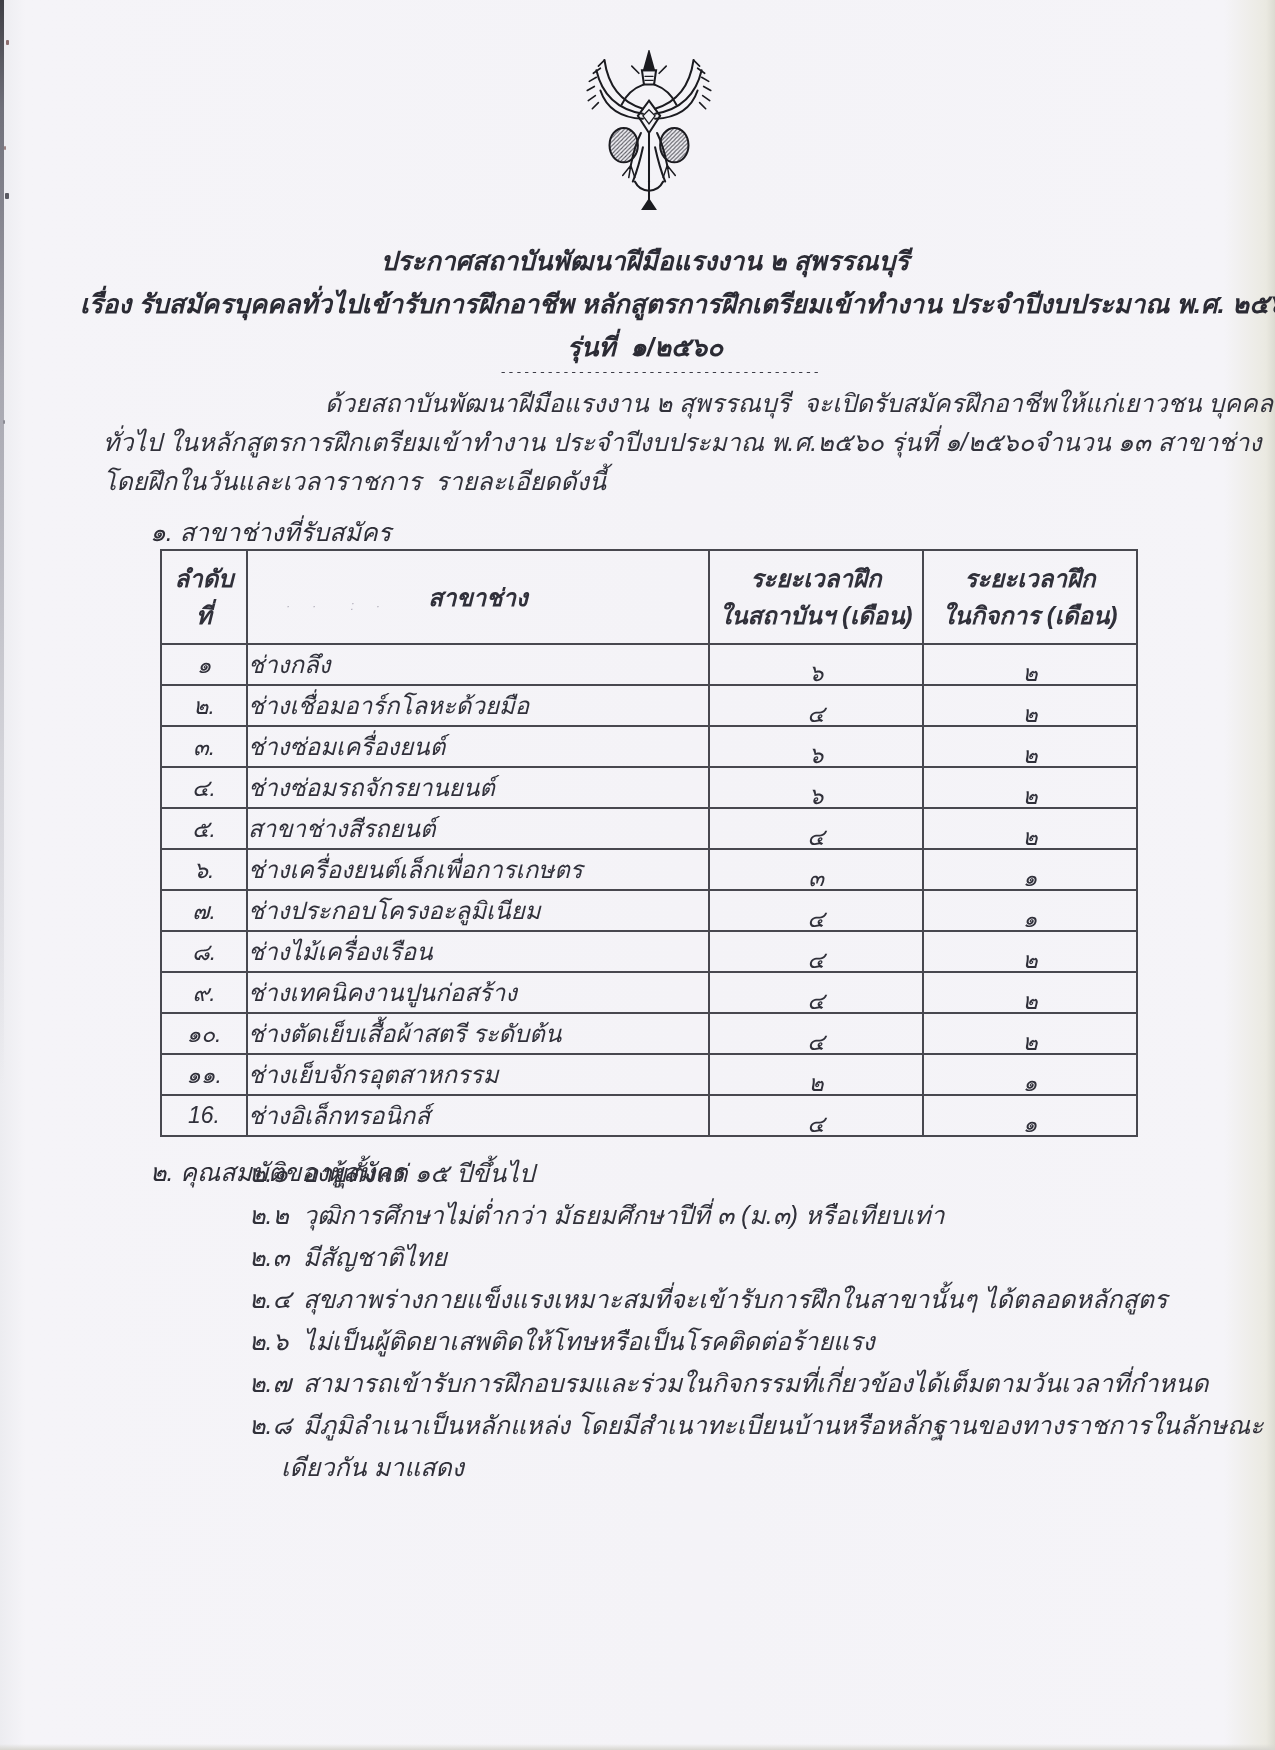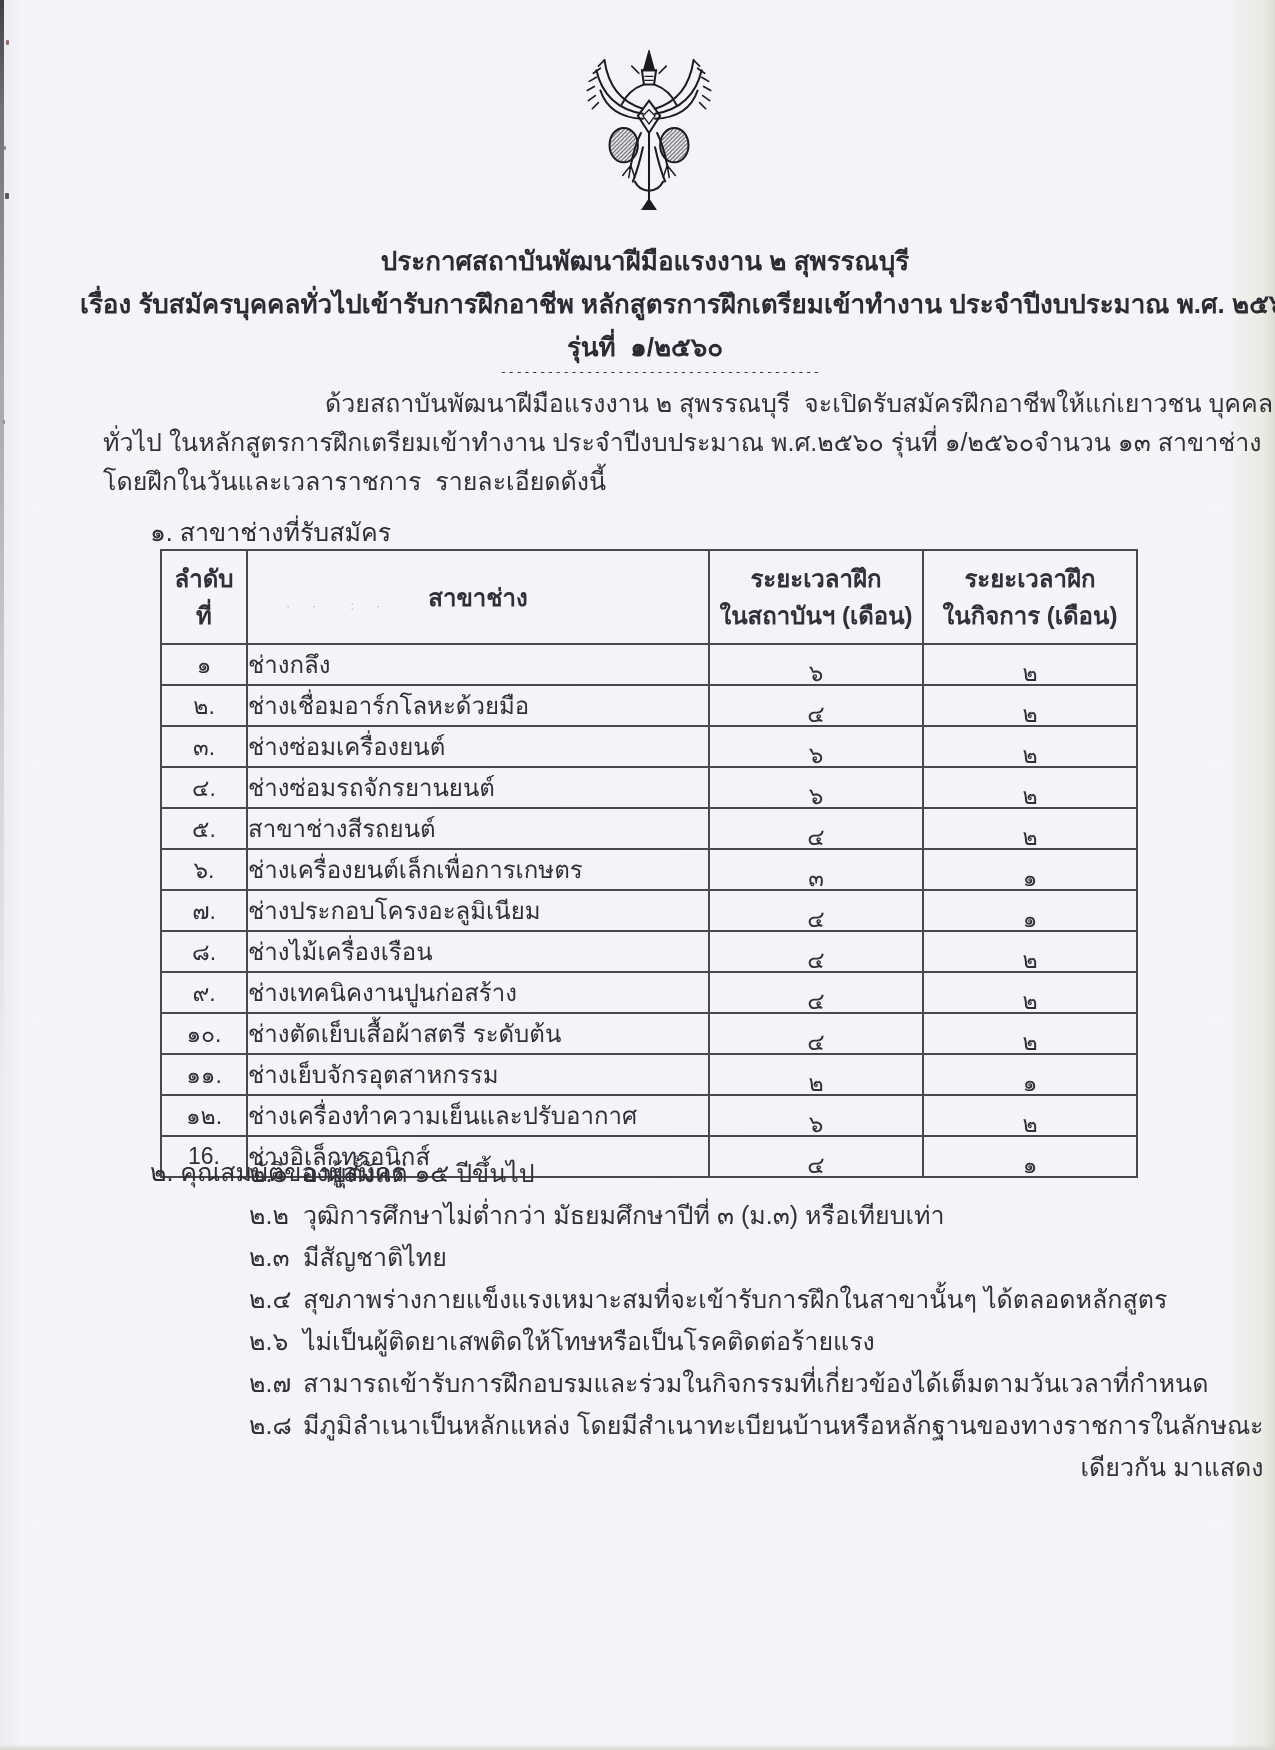--- a/index.html
+++ b/index.html
@@ -1,19 +1,19 @@
 <!DOCTYPE html>
 <html><head>
 <meta charset="utf-8">
 <style>
   html,body{margin:0;padding:0;background:#dddcd6;}
   .page{
     position:relative;width:1275px;height:1750px;overflow:hidden;
     background:linear-gradient(90deg,#ececf0 0%,#f5f4f8 2%,#f4f3f7 55%,#f5f4f8 96%,#eae9e1 99.3%,#dcdbd1 100%);
-    font-family:"Liberation Sans",sans-serif;color:#2f2f38;
+    font-family:"Liberation Sans",sans-serif;color:#2f2f38;font-style:italic;
   }
   .edge-left{position:absolute;left:0;top:0;width:4px;height:62%;
     background:linear-gradient(180deg,#3f3f45 0%,#70707a 10%,#a7a7b0 35%,#d4d4da 70%,rgba(212,212,218,0) 100%);}
   .edge-bottom{position:absolute;left:0;bottom:0;width:100%;height:6px;
     background:linear-gradient(180deg,rgba(215,214,208,0),#d7d6d0);}
   .speck{position:absolute;border-radius:1px;}
   .s1{left:6px;top:40px;width:3px;height:5px;background:#8d6f6f;}
   .s2{left:4px;top:146px;width:2px;height:4px;background:#9b8383;}
   .s3{left:5px;top:193px;width:4px;height:6px;background:#5a5a62;}
   .s4{left:3px;top:420px;width:2px;height:4px;background:#8c8c95;}
@@ -33,21 +33,21 @@
     table-layout:fixed;font-size:24px;color:#30303a;}
   table.trades th,table.trades td{border:2px solid #48484f;padding:0;}
   table.trades th{height:92px;font-weight:bold;text-align:center;vertical-align:middle;line-height:37px;}
   table.trades td{height:37px;}
   td.c-no{text-align:center;font-size:23px;vertical-align:middle;}
   td.c-trade{padding-left:20px;vertical-align:middle;margin-left:20px;}
   td.c-num{text-align:center;font-size:23px;vertical-align:middle;}
   td.c-num span{position:relative;top:8px;display:inline-block;}
   .quals{position:absolute;left:249px;top:1152px;font-size:25px;line-height:42px;color:#31313a;}
   .qno{display:inline-block;width:54px;}
-  .qwrap{margin-left:32px;text-align:right;}
+  .qwrap{margin-left:32px;}
   .smudge{position:absolute;left:286px;top:598px;color:#b4b1bd;font-size:13px;
     letter-spacing:9px;white-space:pre;}
 </style>
 </head>
 <body>
 
 <div class="page">
   <div class="edge-left"></div>
   <div class="edge-bottom"></div>
   <div class="speck s1"></div>
@@ -190,26 +190,20 @@
           <td class="c-num"><span>๔</span></td>
           <td class="c-num"><span>๒</span></td>
         </tr>
         <tr>
           <td class="c-no">๑๑.</td>
           <td class="c-trade">ช่างเย็บจักรอุตสาหกรรม</td>
           <td class="c-num"><span>๒</span></td>
           <td class="c-num"><span>๑</span></td>
         </tr>
         <tr>
-          <td class="c-no">๑๒.</td>
-          <td class="c-trade">ช่างเครื่องทำความเย็นและปรับอากาศ</td>
-          <td class="c-num"><span>๖</span></td>
-          <td class="c-num"><span>๒</span></td>
-        </tr>
-        <tr>
           <td class="c-no">16.</td>
           <td class="c-trade">ช่างอิเล็กทรอนิกส์</td>
           <td class="c-num"><span>๔</span></td>
           <td class="c-num"><span>๑</span></td>
         </tr>
       </tbody>
   </table>
 
   <div class="smudge">· ·  : ·</div>
 

